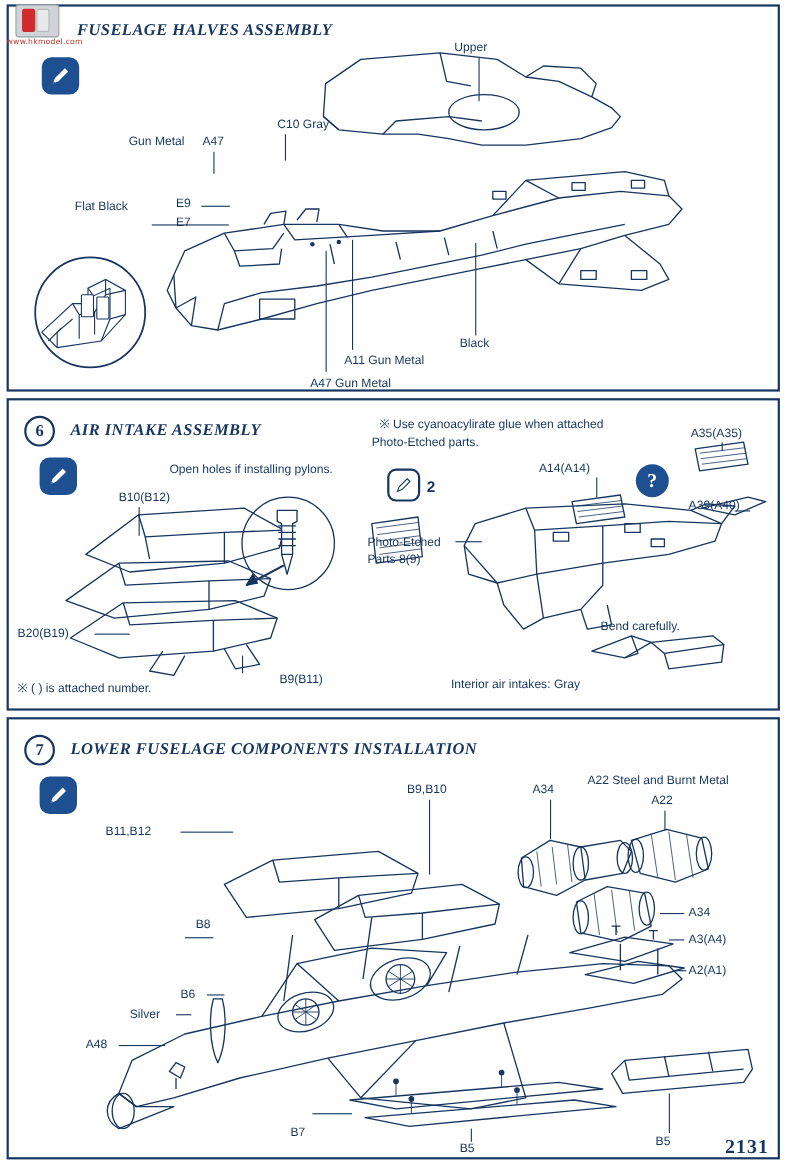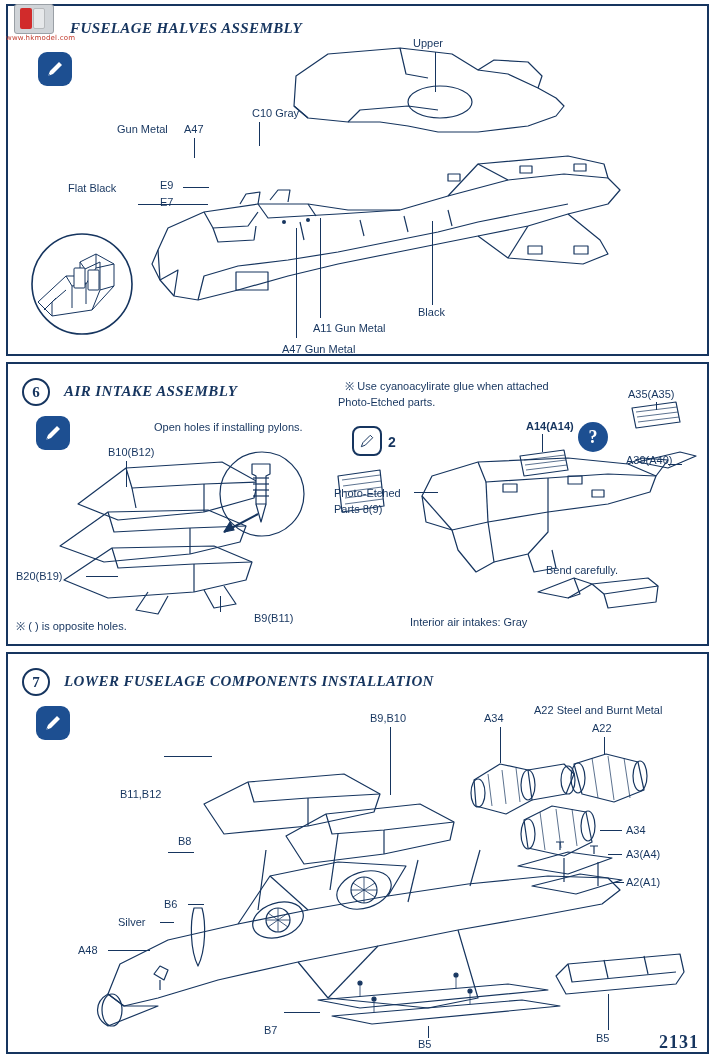--- a/index.html
+++ b/index.html
@@ -375,26 +375,26 @@
     <div class="lbl" style="left:8px; top:206px;">B20(B19)</div>
     <div class="ln h" style="left:78px; top:212px; width:32px;"></div>
 
     <div class="lbl" style="left:198px; top:248px;margin-left:48px;">B9(B11)</div>
     <div class="ln v" style="left:212px; top:232px; height:16px;"></div>
 
     <div class="lbl" style="left:326px; top:123px;">Photo-Etched</div>
     <div class="lbl" style="left:326px; top:139px;">Parts 8(9)</div>
     <div class="ln h" style="left:406px; top:128px; width:24px;"></div>
 
-    <div class="lbl" style="left:8px; top:256px;">※ (  ) is opposite holes.</div>
+    <div class="lbl" style="left:8px; top:256px;">※ (  ) is attached number.</div>
 
     <div class="lbl" style="left:620px; top:24px;">A35(A35)</div>
     <div class="ln v" style="left:648px; top:38px; height:8px;"></div>
 
-    <div class="lbl" style="left:518px; top:56px;font-weight:bold;">A14(A14)</div>
+    <div class="lbl" style="left:482px; top:56px;">A14(A14)</div>
     <div class="ln v" style="left:534px; top:70px; height:18px;"></div>
 
     <div class="lbl" style="left:618px; top:90px;">A39(A40)</div>
     <div class="ln h" style="left:660px; top:100px; width:14px;"></div>
 
     <div class="lbl" style="left:498px; top:200px;padding-left:40px;">Bend carefully.</div>
     <div class="lbl" style="left:402px; top:252px;">Interior air intakes: Gray</div>
   </div>
 
   <div class="panel" id="panel-7">
@@ -510,21 +510,21 @@
           <path d="M636 302 L640 320"></path>
 
           <line x1="258" y1="196" x2="250" y2="256"></line>
           <line x1="330" y1="180" x2="322" y2="236"></line>
           <line x1="410" y1="206" x2="400" y2="248"></line>
           <line x1="472" y1="196" x2="462" y2="232"></line>
         </g>
       </svg>
     </div>
 
-    <div class="lbl" style="left:112px; top:96px;margin-top:38px;">B11,B12</div>
+    <div class="lbl" style="left:88px; top:96px;">B11,B12</div>
     <div class="ln h" style="left:156px; top:102px; width:48px;"></div>
 
     <div class="lbl" style="left:362px; top:58px;">B9,B10</div>
     <div class="ln v" style="left:382px; top:73px; height:68px;"></div>
 
     <div class="lbl" style="left:476px; top:58px;">A34</div>
     <div class="ln v" style="left:492px; top:73px; height:36px;"></div>
 
     <div class="lbl" style="left:526px; top:50px;">A22 Steel and Burnt Metal</div>
     <div class="lbl" style="left:584px; top:68px;">A22</div>

